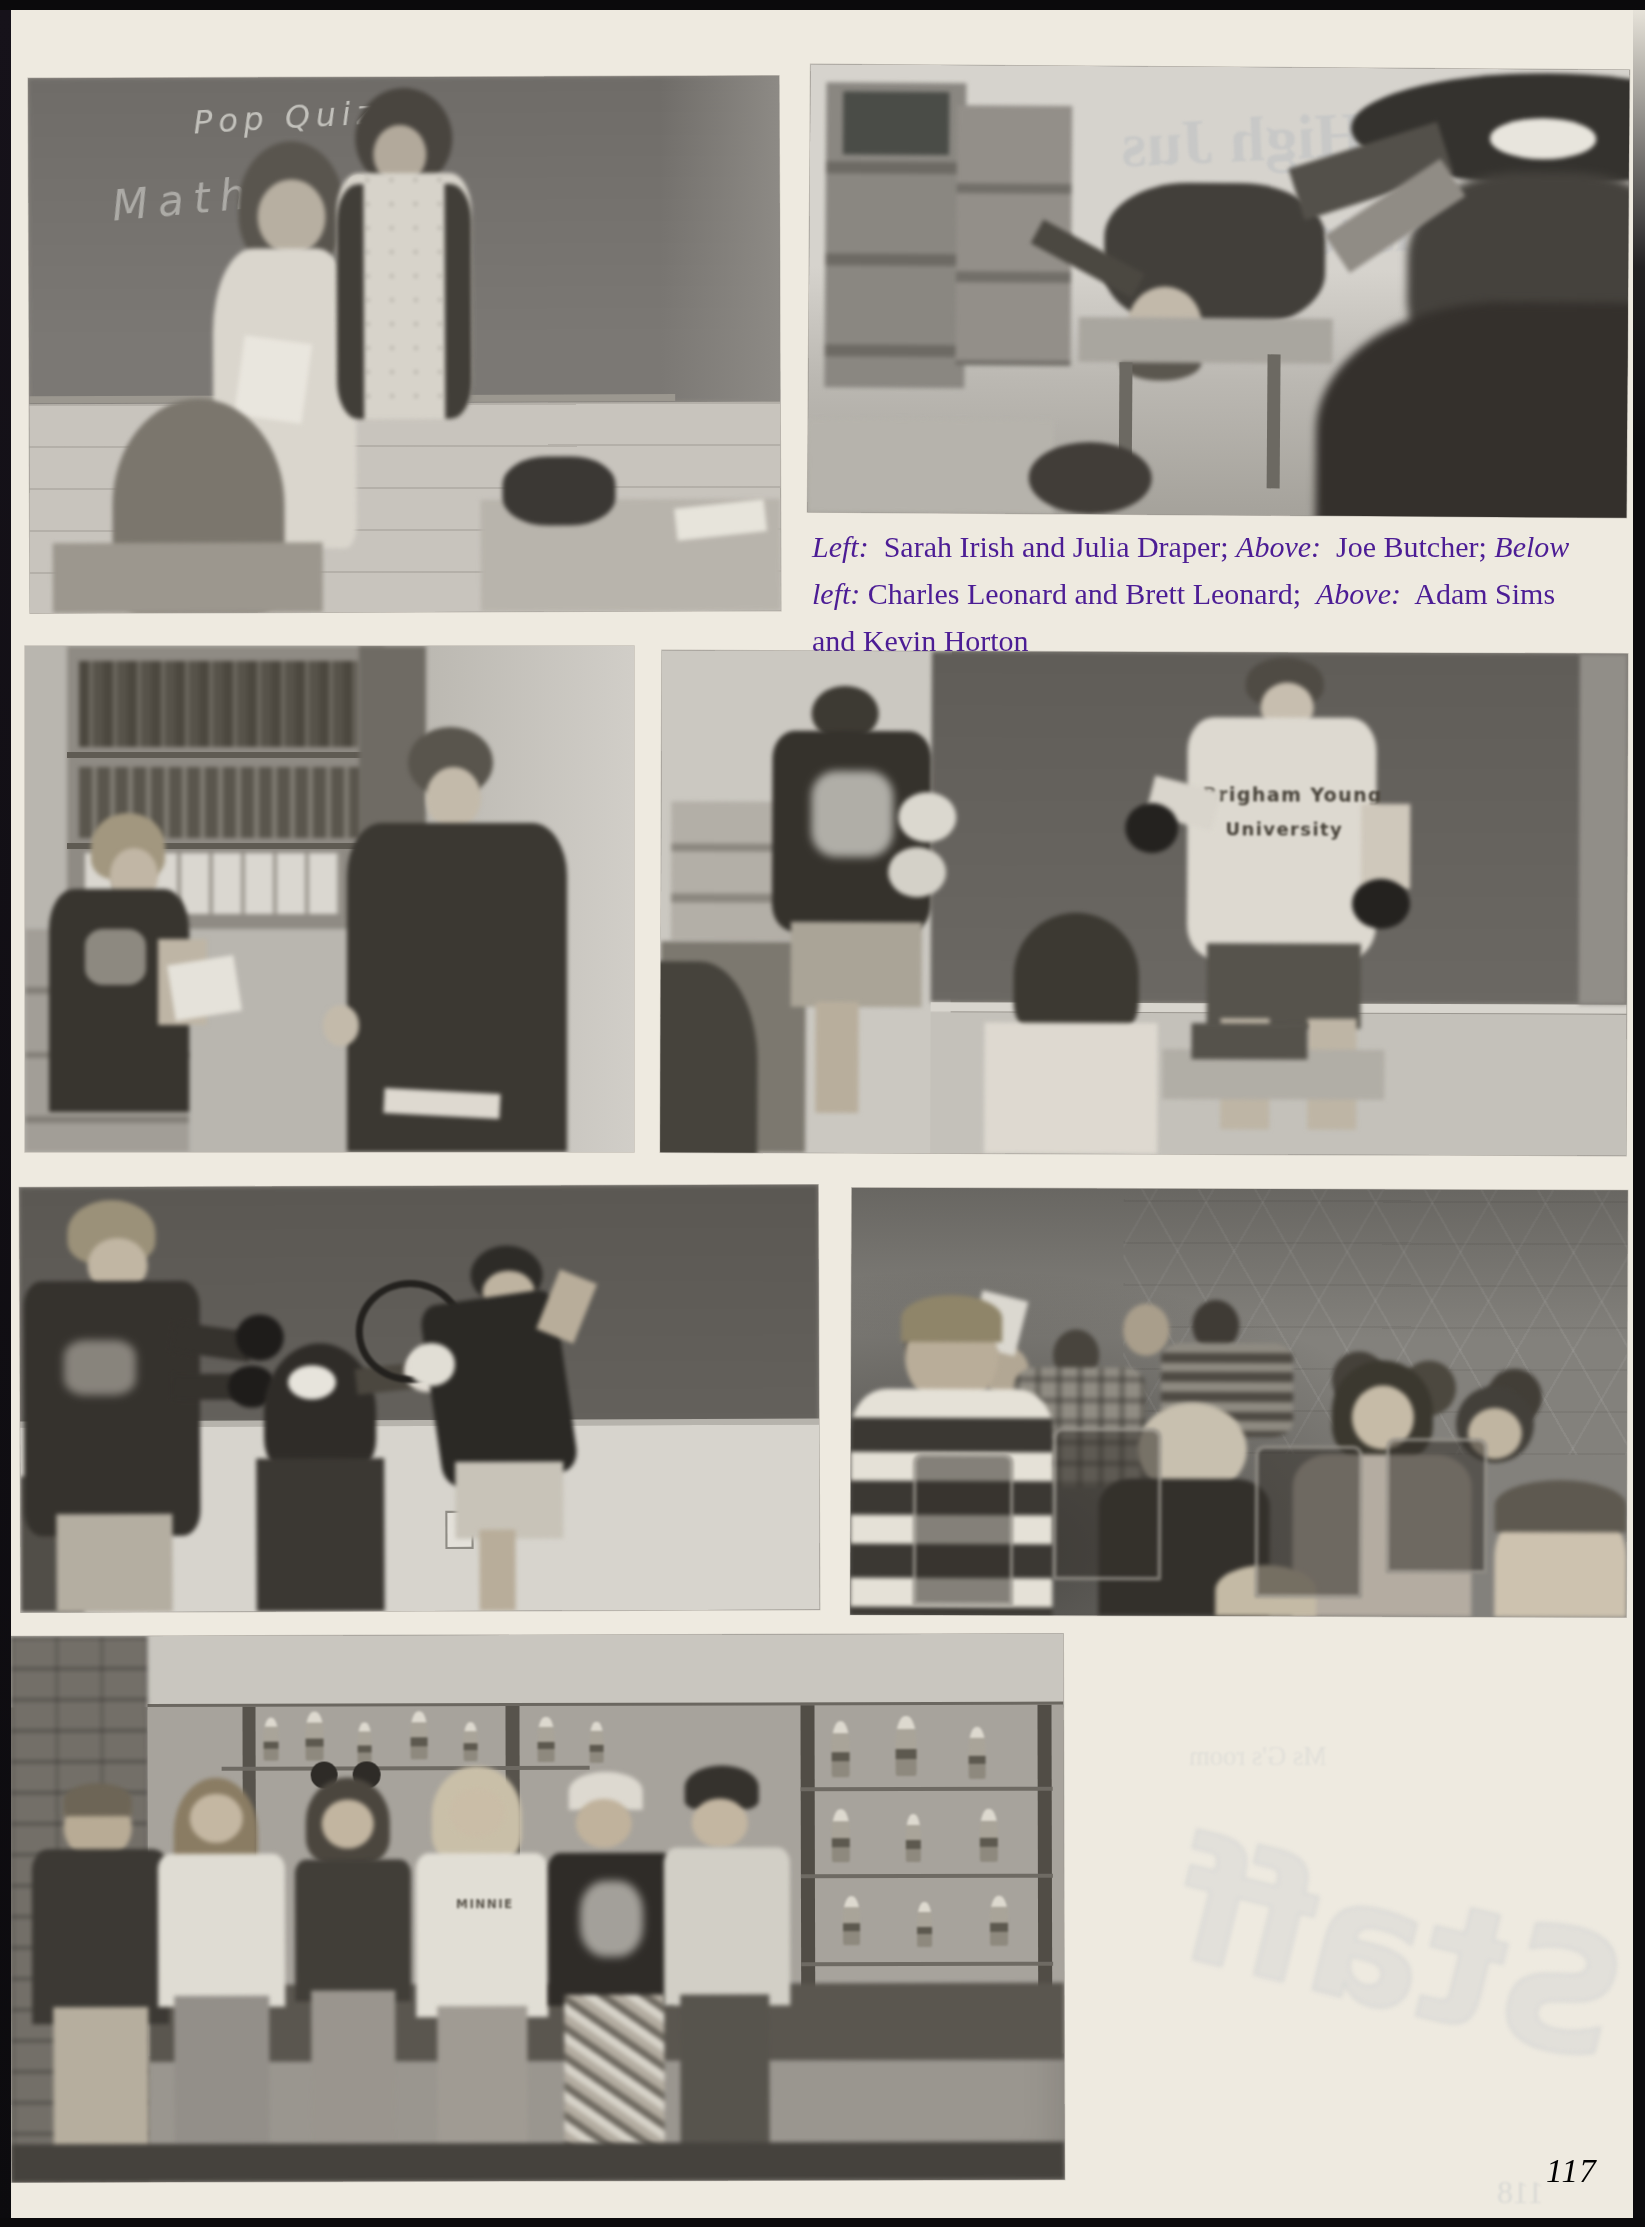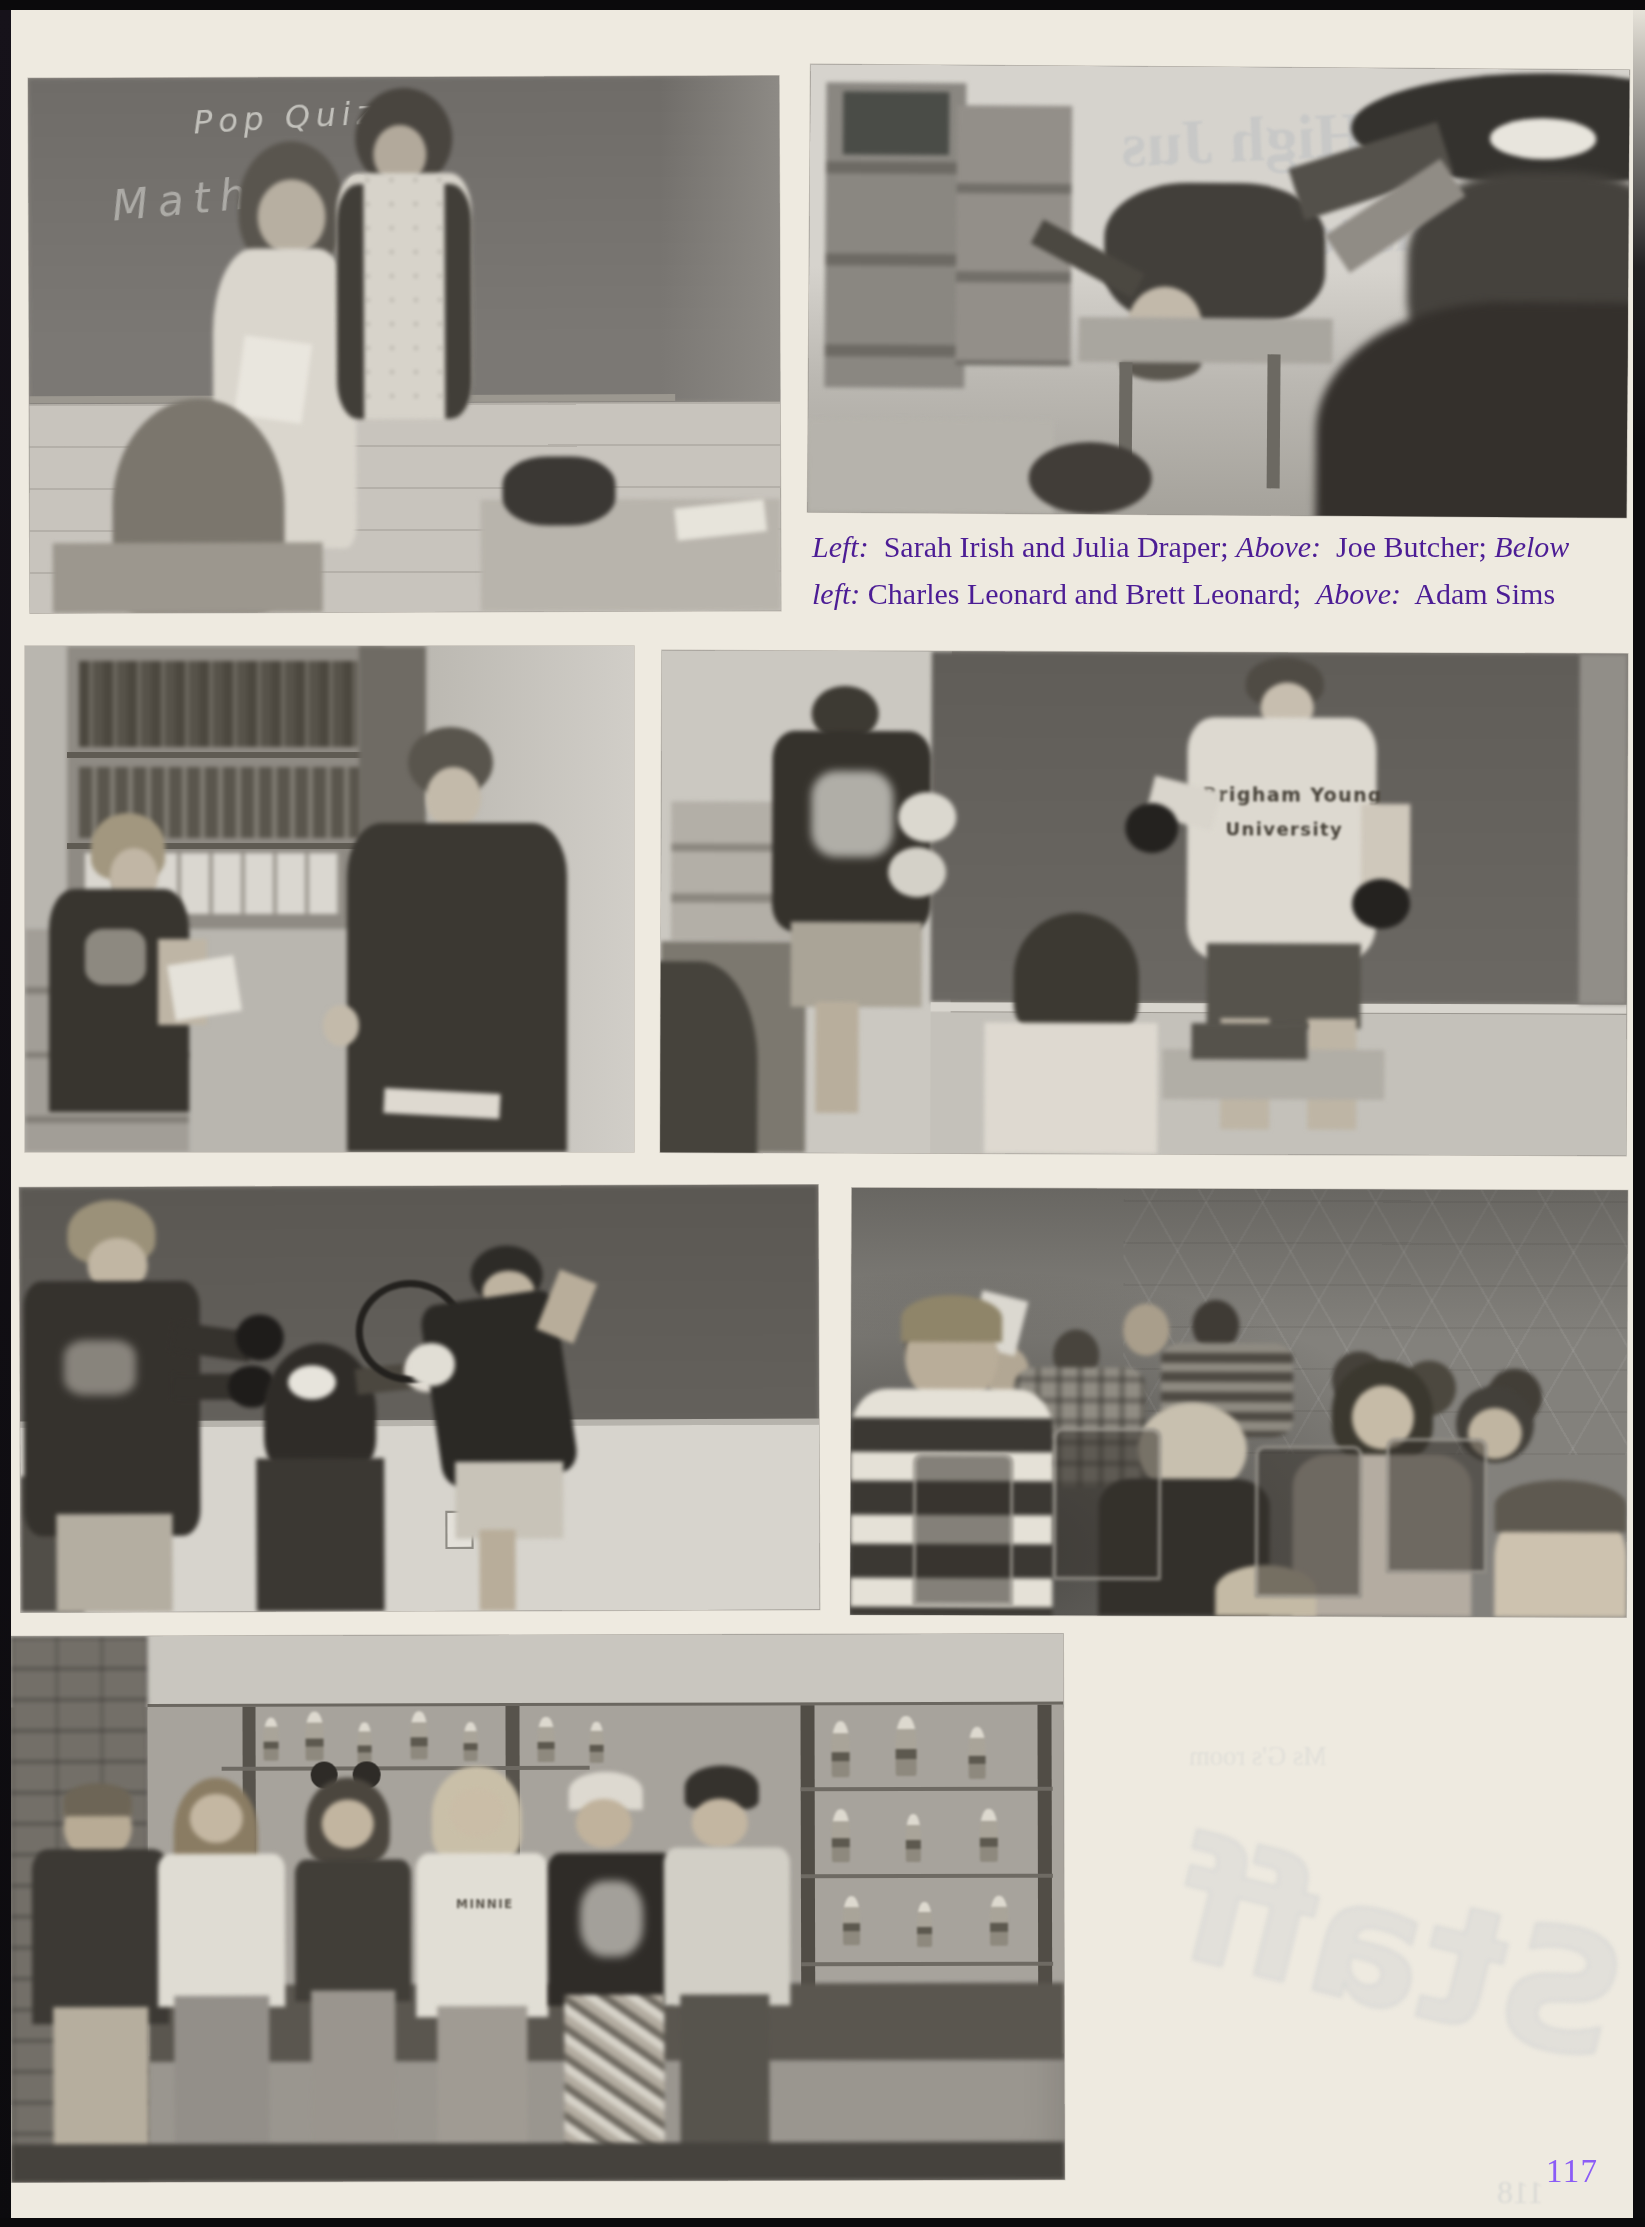--- a/index.html
+++ b/index.html
@@ -10,21 +10,21 @@
   
   .photo{position:absolute;overflow:hidden;background:#9a968f;margin:0;
          box-shadow:inset 0 0 42px rgba(20,18,15,.18), 0 0 0 0.7px rgba(70,64,58,.25);}
   .photo *{position:absolute;}
   .soft{filter:blur(2.1px);}
   .soft2{filter:blur(4.2px);}
   
   .caption{position:absolute;color:#4c1d95;font-size:30px;line-height:47px;}
   .cap-line{white-space:nowrap;}
   .it{font-style:italic;}
-  .pagenum{position:absolute;color:#8b5cf6;font-size:33px;letter-spacing:1.4px;}
+  .pagenum{position:absolute;color:#000000;font-size:33px;letter-spacing:1.4px;font-style:italic;}
   
   .ghost{position:absolute;color:rgba(110,125,155,0.14);transform:scaleX(-1);
          filter:blur(1px);white-space:nowrap;}
   .ghost-big{font-family:"DejaVu Sans",sans-serif;font-weight:bold;
          color:rgba(120,135,165,0.10);-webkit-text-stroke:2.1px rgba(120,135,165,0.14);}
   .chalk{font-family:"DejaVu Sans",sans-serif;font-style:italic;white-space:nowrap;
          color:rgba(244,243,238,0.62);filter:blur(0.7px);}
   .shirt-text{font-family:"DejaVu Sans",sans-serif;font-weight:bold;color:#474239;
          text-align:center;white-space:nowrap;filter:blur(1px);}
   .trophy{background:linear-gradient(180deg,#ddd9cf 0 22%,#a9a499 22% 55%,#5d594f 55% 72%,#8e897e 72% 100%);
@@ -83,20 +83,21 @@
     <div class="soft" style="left:33%;top:56%;width:31%;height:10%;background:#a9a69f;"></div>
     <div style="left:38%;top:66%;width:1.6%;height:30%;background:#6c6962;"></div>
     <div style="left:56%;top:64%;width:1.6%;height:30%;background:#6c6962;"></div>
     <div class="soft" style="left:0;top:79%;width:30%;height:21%;background:#b6b3ac;"></div>
     <div class="soft" style="left:27%;top:84%;width:15%;height:16%;background:#413d38;border-radius:50%;"></div>
   </figure>
 
   <div class="caption" style="left:812px;top:523px;width:819px;">
       <div class="cap-line"><span class="it">Left:</span><span>&nbsp; Sarah Irish and Julia Draper; </span><span class="it">Above:</span><span>&nbsp; Joe Butcher; </span><span class="it">Below</span></div>
       <div class="cap-line"><span class="it">left:</span><span> Charles Leonard and Brett Leonard; &nbsp;</span><span class="it">Above:</span><span>&nbsp; Adam Sims</span></div>
+      <div class="cap-line"><span>and Kevin Horton</span></div>
     </div>
 
   <div class="ghost" style="left:1049px;top:663px;font-size:28px;color:rgba(110,125,155,0.12);">Right: It's Pickle Man! (Kevin)</div>
   <div class="ghost" style="left:1091px;top:707px;font-size:28px;color:rgba(110,125,155,0.10);">Leslee Dobis</div>
 
   <figure class="photo" style="left:24.5px;top:646px;width:609px;height:506px;">
     <div style="left:0;top:0;width:100%;height:100%;background:linear-gradient(90deg,#b9b6af 0 62%,#d1cec8);"></div>
     <div class="soft" style="left:7%;top:0;width:52%;height:56%;background:#8f8b84;"></div>
     <div class="soft" style="left:9%;top:3%;width:46%;height:17%;background:repeating-linear-gradient(90deg,#4c483f 0 9.8px,#6f6b62 9.8px 14px,#57534a 14px 24px);"></div>
     <div class="soft" style="left:9%;top:24%;width:48%;height:14%;background:repeating-linear-gradient(90deg,#5a564d 0 12.6px,#817d74 12.6px 18px);"></div>

